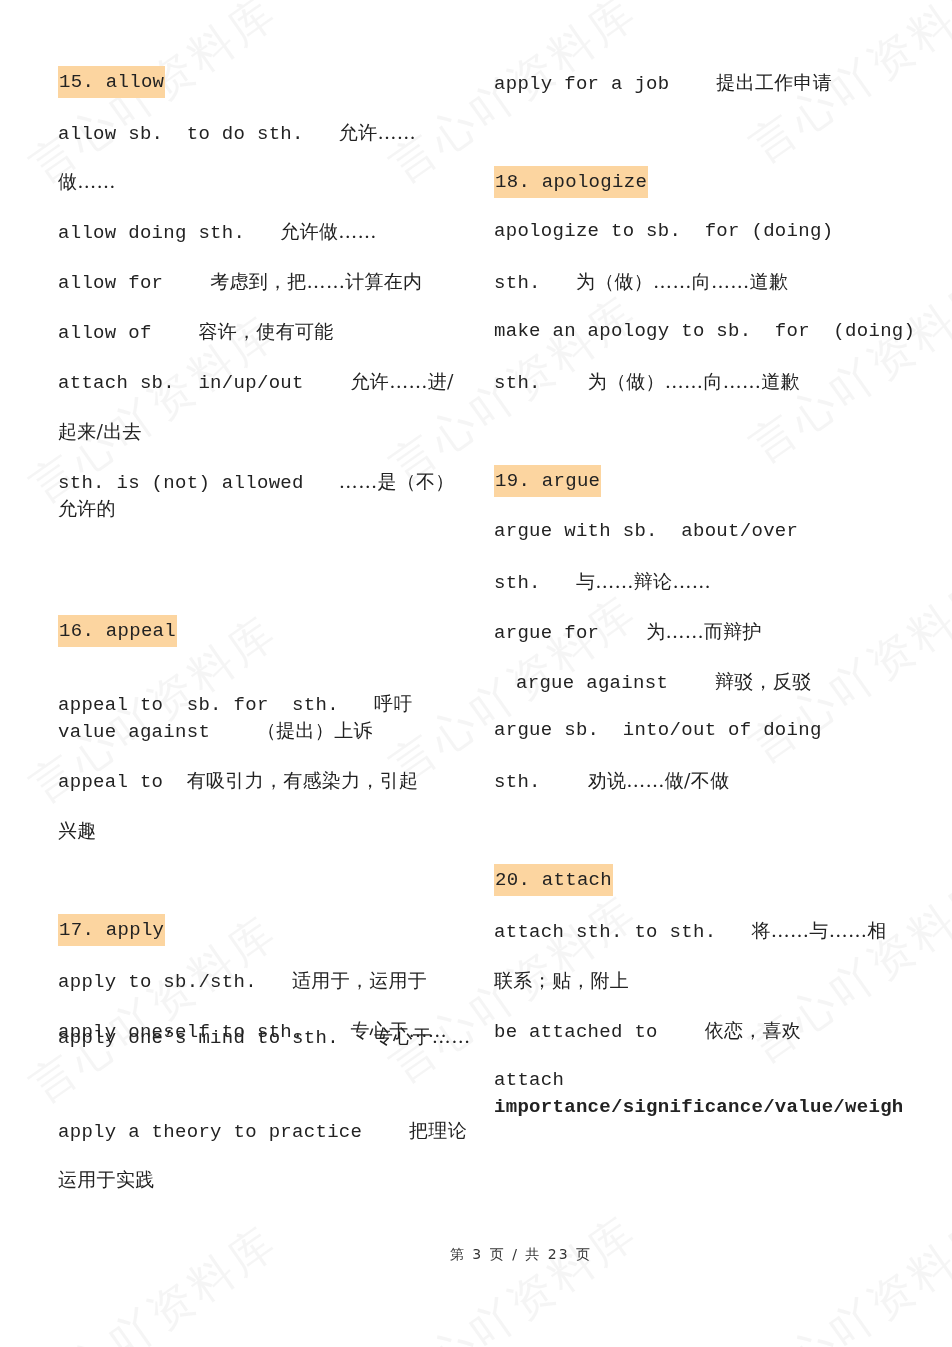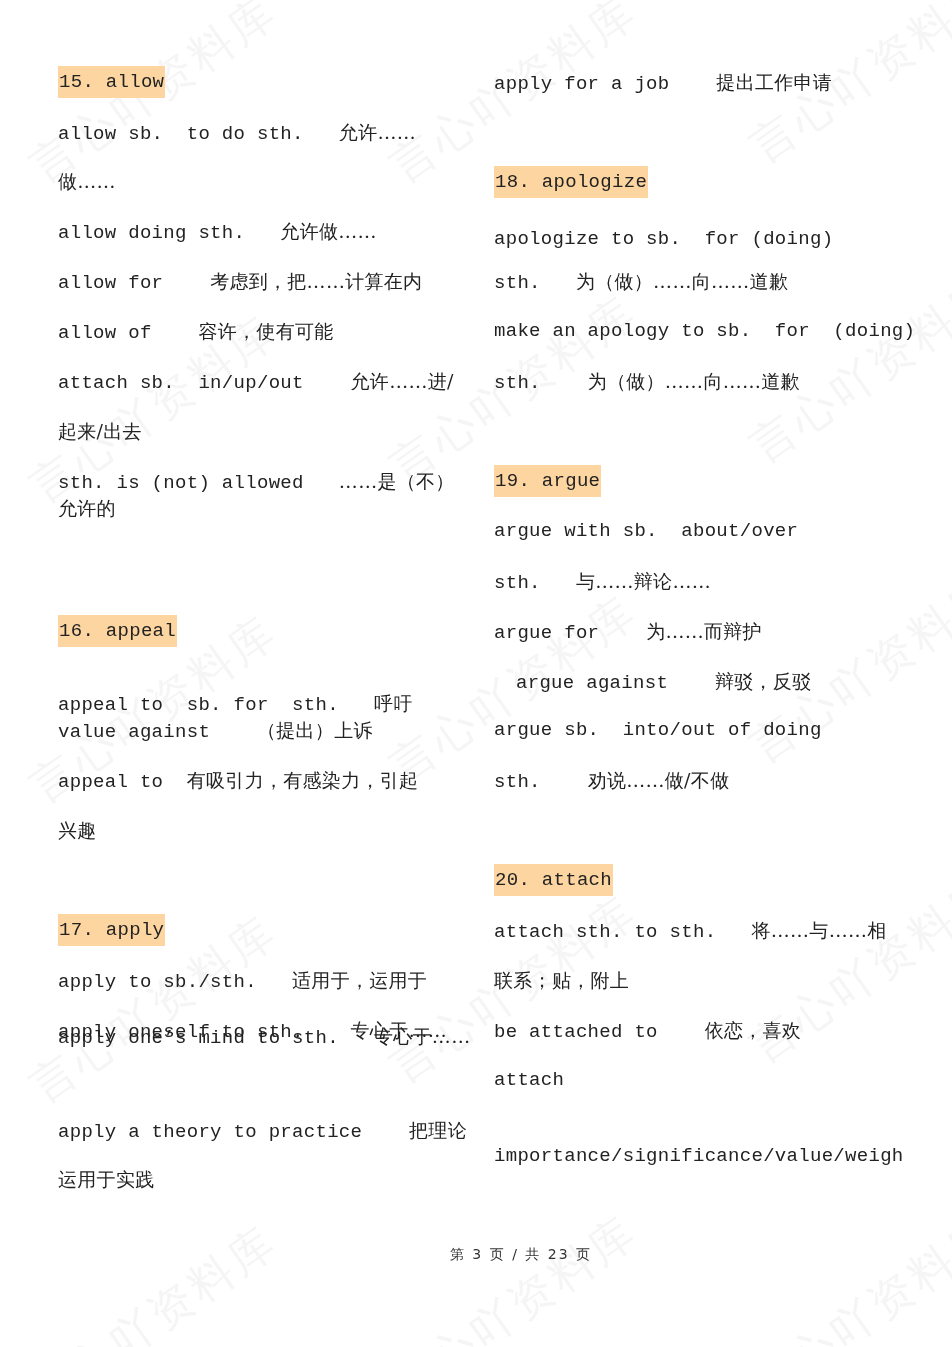--- a/index.html
+++ b/index.html
@@ -66,32 +66,32 @@
     <div class="line" style="top: 914px;"><span class="heading">17. apply</span></div>
     <div class="line" style="top: 964px;"><span>apply to sb./sth.   </span><span class="cn">适用于，运用于</span></div>
     <div class="line" style="top: 1014px;"><span>apply oneself to sth.    </span><span class="cn">专心于……</span></div>
     <div class="line" style="top: 1020px;"><span>apply one’s mind to sth.   </span><span class="cn">专心于……</span></div>
     <div class="line" style="top: 1114px;"><span>apply a theory to practice    </span><span class="cn">把理论</span></div>
     <div class="line" style="top: 1163px;"><span class="cn">运用于实践</span></div>
   </div>
 <div class="col col-right" id="right">
     <div class="line" style="top: 66px;"><span>apply for a job    </span><span class="cn">提出工作申请</span></div>
     <div class="line" style="top: 166px;"><span class="heading">18. apologize</span></div>
-    <div class="line" style="top: 215px; margin-top: 8px;"><span>apologize to sb.  for (doing)</span></div>
+    <div class="line" style="top: 215px;"><span>apologize to sb.  for (doing)</span></div>
     <div class="line" style="top: 265px;"><span>sth.   </span><span class="cn">为（做）……向……道歉</span></div>
     <div class="line" style="top: 315px;"><span>make an apology to sb.  for  (doing)</span></div>
     <div class="line" style="top: 365px;"><span>sth.    </span><span class="cn">为（做）……向……道歉</span></div>
     <div class="line" style="top: 465px;"><span class="heading">19. argue</span></div>
     <div class="line" style="top: 515px;"><span>argue with sb.  about/over</span></div>
     <div class="line" style="top: 565px;"><span>sth.   </span><span class="cn">与……辩论……</span></div>
     <div class="line" style="top: 615px;"><span>argue for    </span><span class="cn">为……而辩护</span></div>
     <div class="line" style="top: 665px; margin-left: 22px;"><span>argue against    </span><span class="cn">辩驳，反驳</span></div>
     <div class="line" style="top: 714px;"><span>argue sb.  into/out of doing</span></div>
     <div class="line" style="top: 764px;"><span>sth.    </span><span class="cn">劝说……做/不做</span></div>
     <div class="line" style="top: 864px;"><span class="heading">20. attach</span></div>
     <div class="line" style="top: 914px;"><span>attach sth. to sth.   </span><span class="cn">将……与……相</span></div>
     <div class="line" style="top: 964px;"><span class="cn">联系；贴，附上</span></div>
     <div class="line" style="top: 1014px;"><span>be attached to    </span><span class="cn">依恋，喜欢</span></div>
     <div class="line" style="top: 1064px;"><span>attach</span></div>
-    <div class="line" style="top: 1140px;"><span>importance/significance/value/weigh</span></div>
+    <div class="line" style="top: 1091px; font-weight: bold;"><span>importance/significance/value/weigh</span></div>
   </div>
 
 <div class="footer">第 3 页 / 共 23 页</div>
 
 </body></html>

